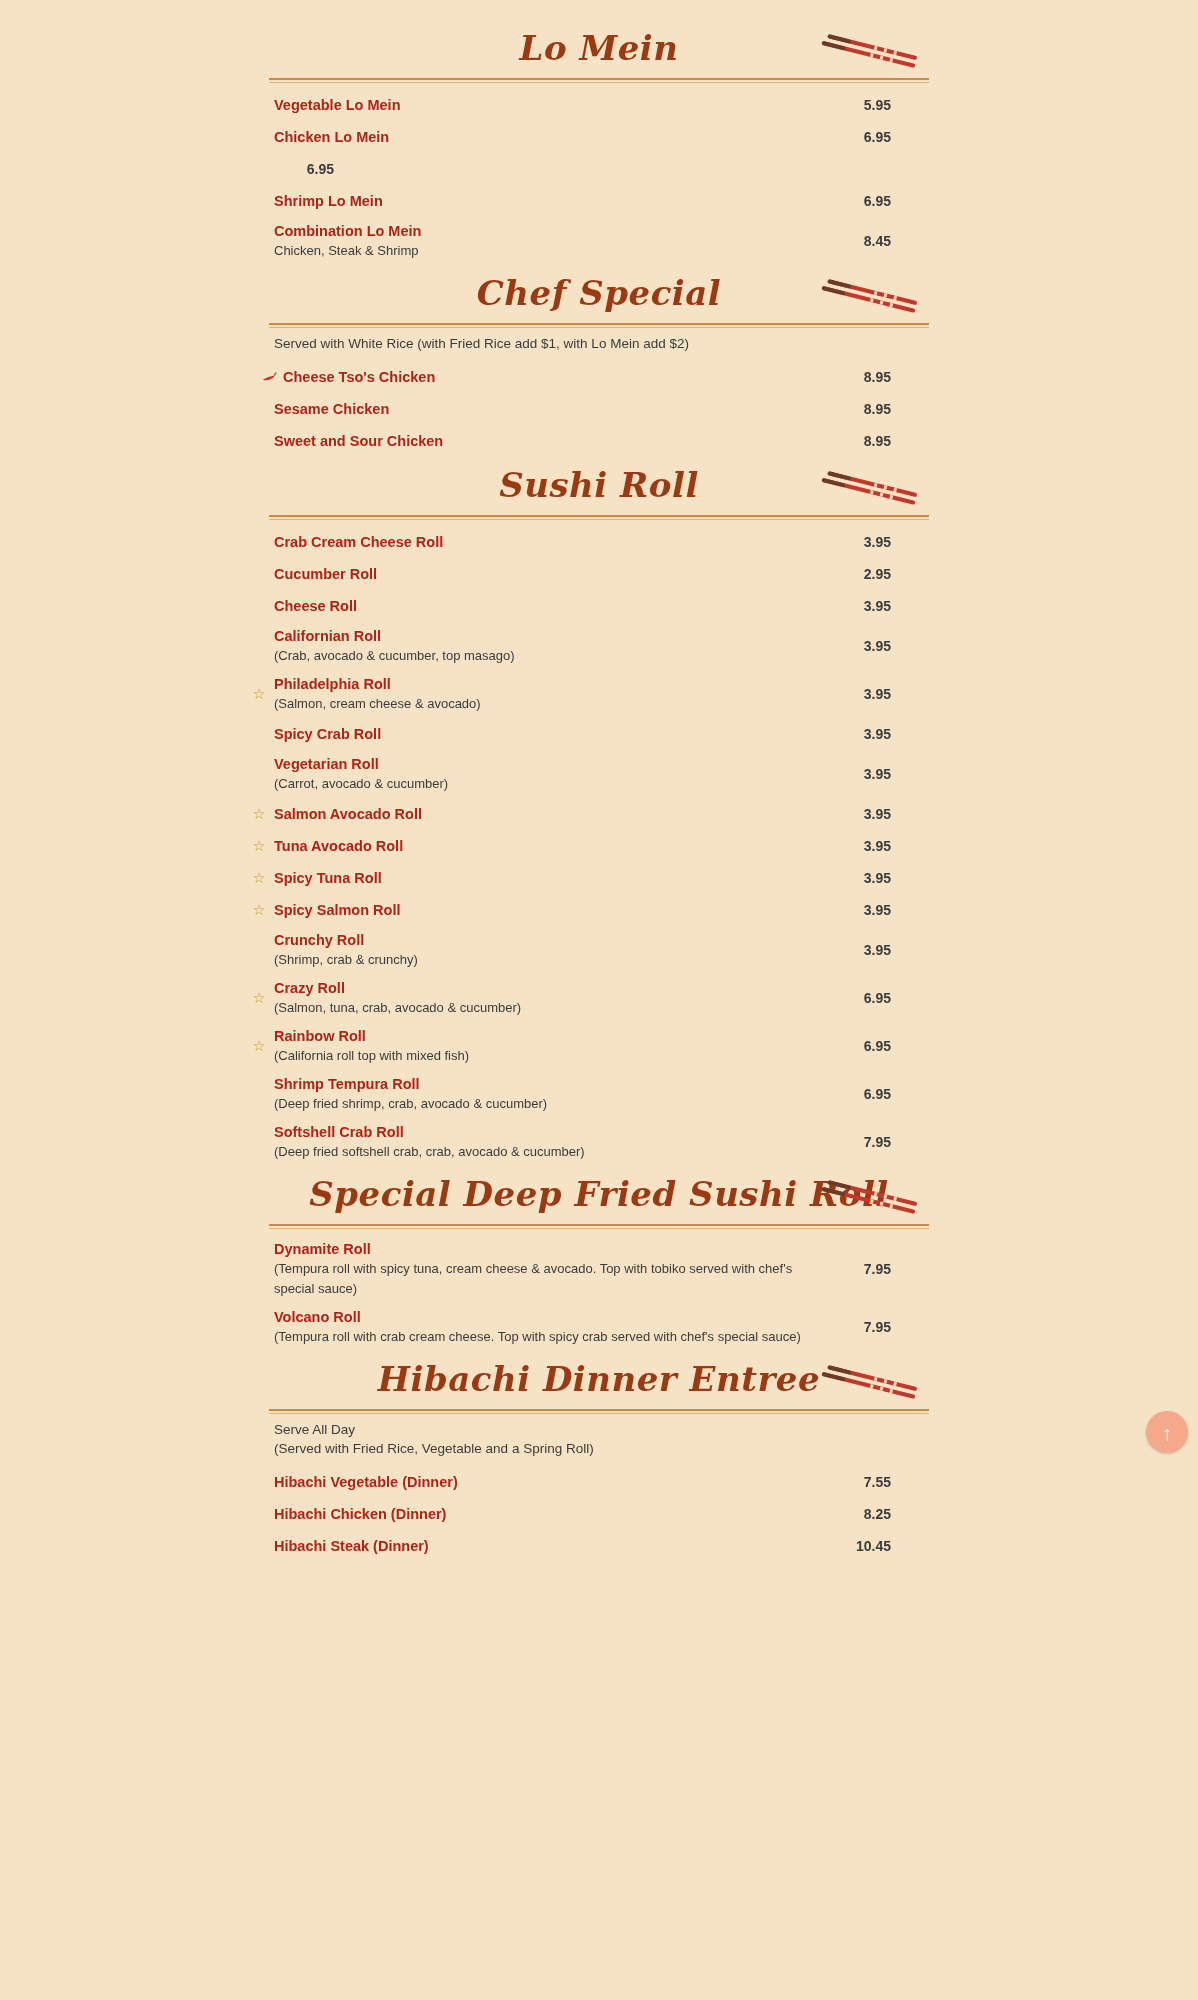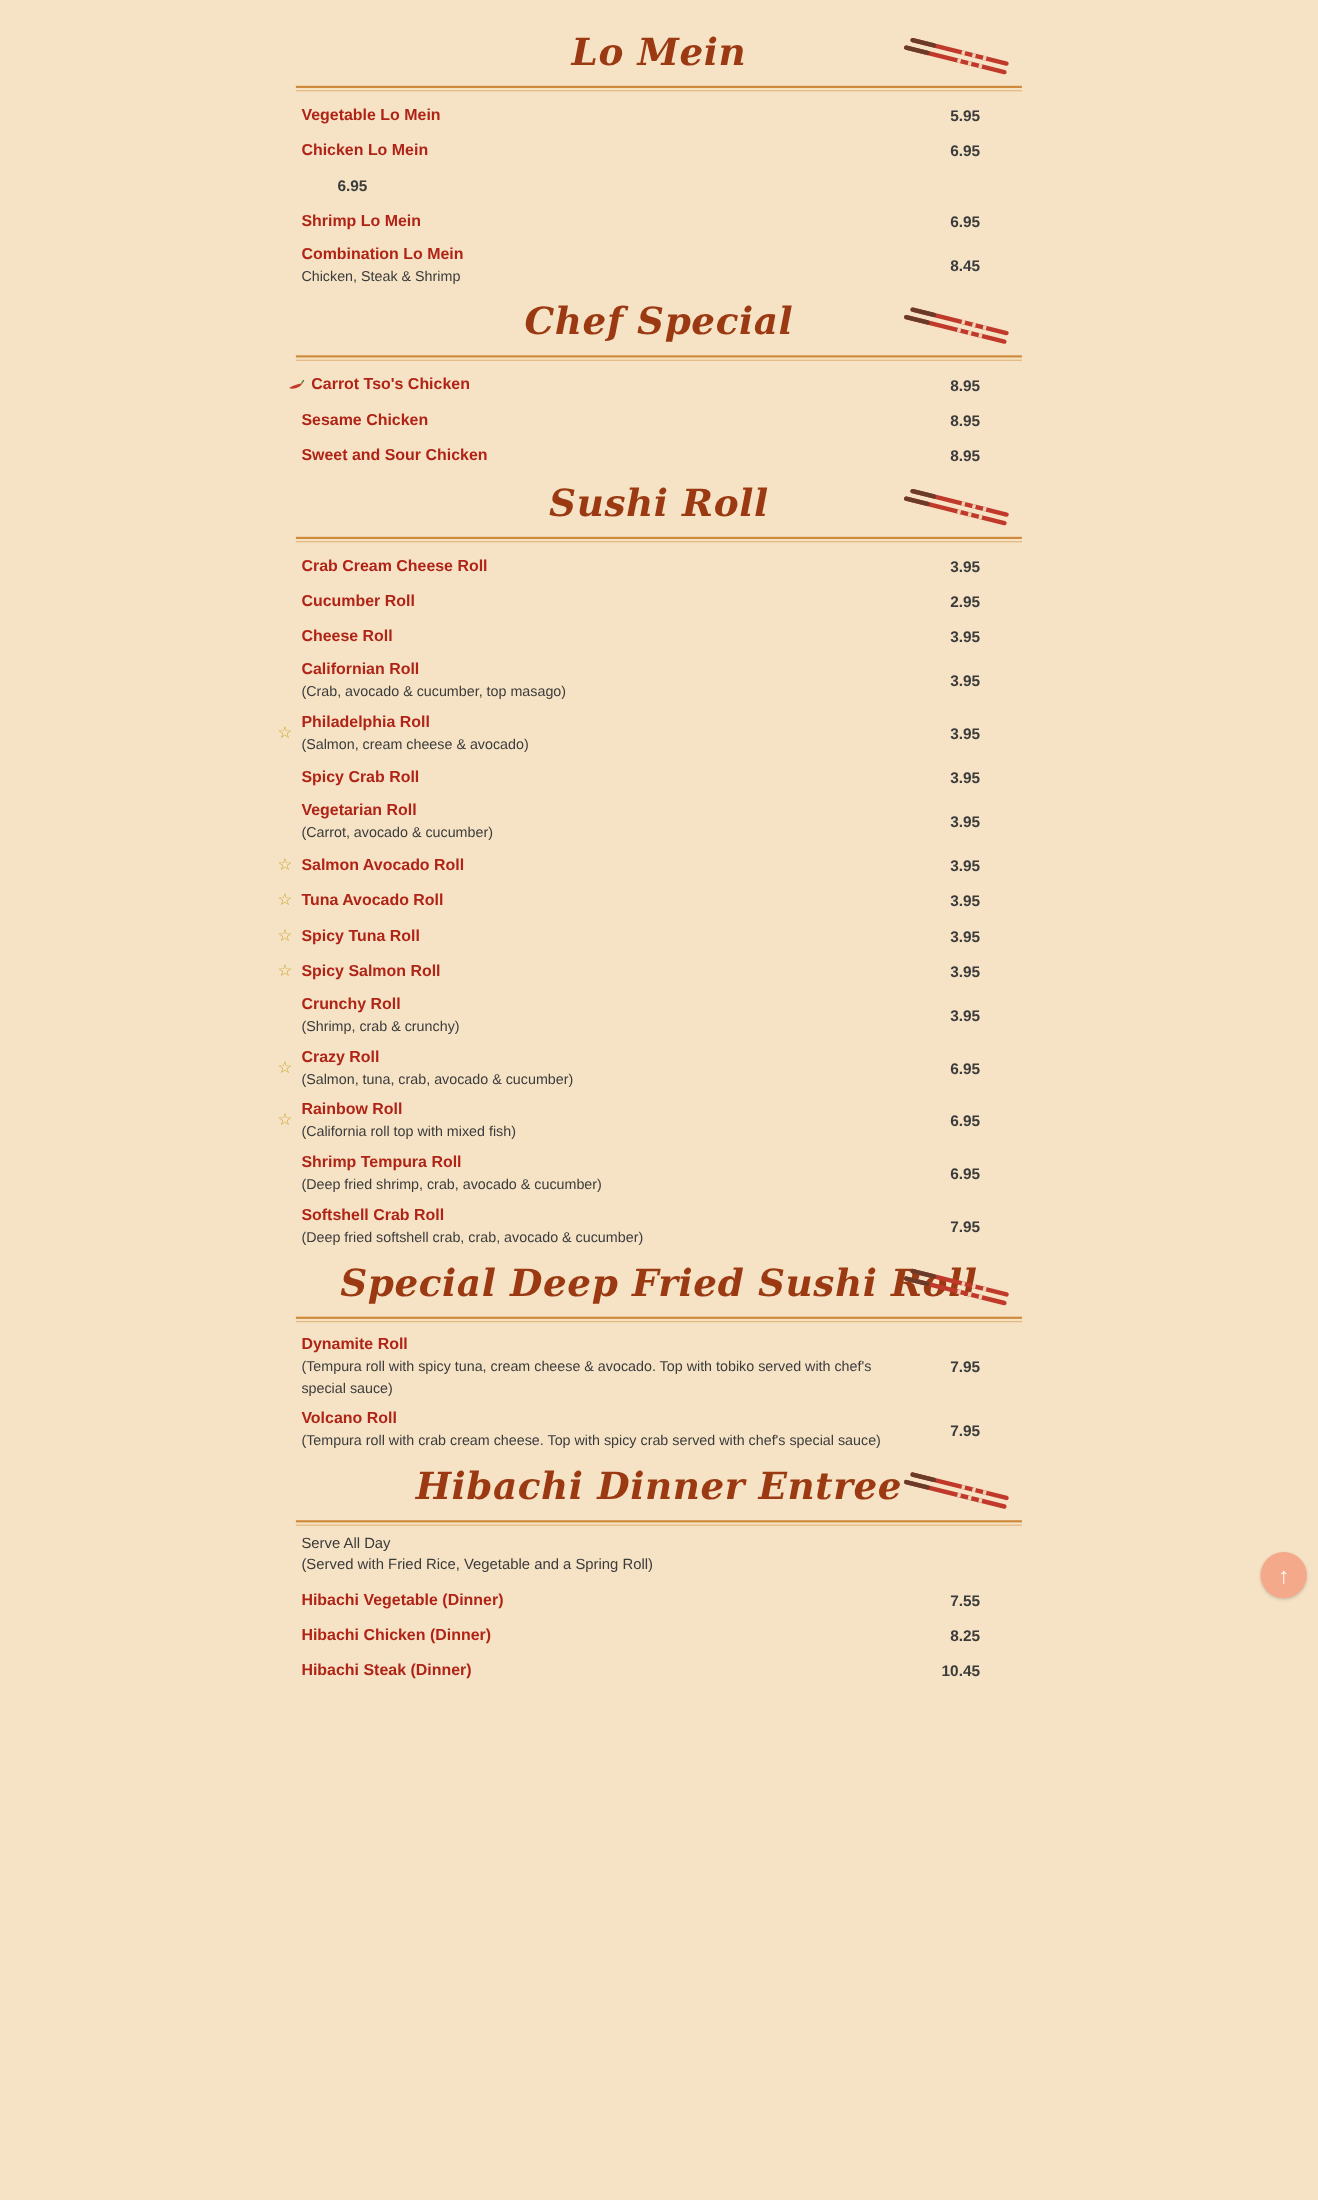--- a/index.html
+++ b/index.html
@@ -221,28 +221,29 @@
         <rect x="72" y="18" width="3" height="4"></rect>
         <rect x="82" y="18" width="3" height="4"></rect>
         <rect x="60" y="26" width="3" height="4"></rect>
         <rect x="70" y="26" width="3" height="4"></rect>
         <rect x="80" y="26" width="3" height="4"></rect>
       </g>
     </g>
   </svg>
 </div>
         <div class="sec-rule"></div>
+        <div class="sec-note" style="white-space: pre-line;">Served with White Rice (with Fried Rice add $1, with Lo Mein add $2)</div>
         <div class="items">
           <div class="item has-pepper">
   <svg class="pepper" viewBox="0 0 18 12" xmlns="http://www.w3.org/2000/svg">
     <path d="M2 9 C6 11 13 9 16 4 C12 5 7 6 2 9 Z" fill="#c0392b"></path>
     <path d="M15 4 C16 2 17 2 17 1" stroke="#4a7c2f" stroke-width="1.4" fill="none"></path>
   </svg>
 <div class="item-main">
-              <div class="item-name">Carrot Tso's Chicken</div>
+              <div class="item-name">Cheese Tso's Chicken</div>
             </div>
             <div class="item-price">8.95</div>
           </div>
           <div class="item">
             <div class="item-main">
               <div class="item-name">Sesame Chicken</div>
             </div>
             <div class="item-price">8.95</div>
           </div>
           <div class="item">

